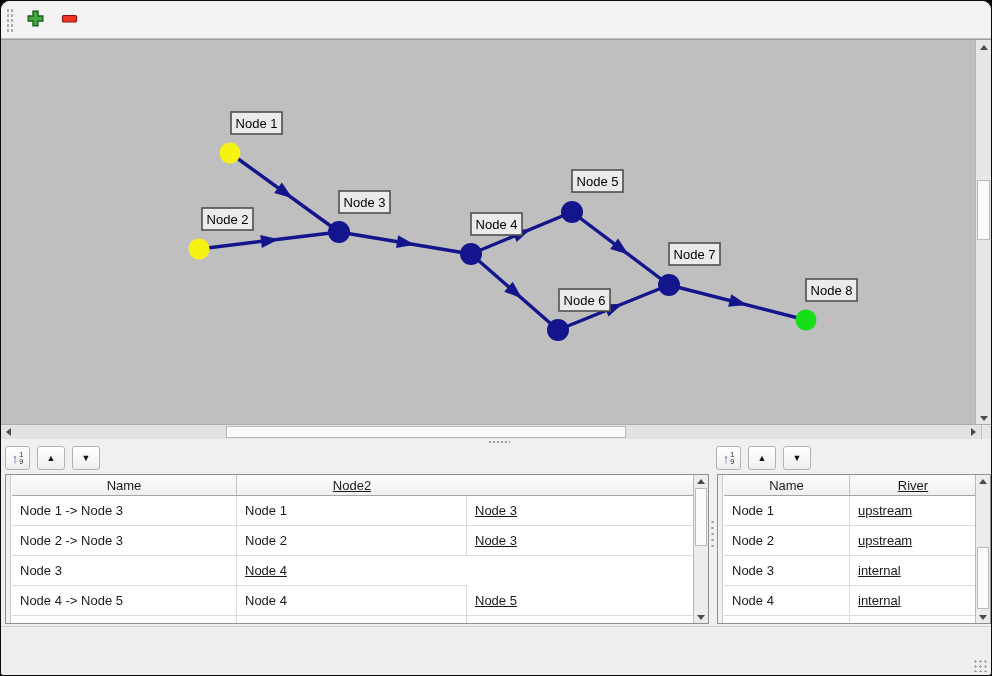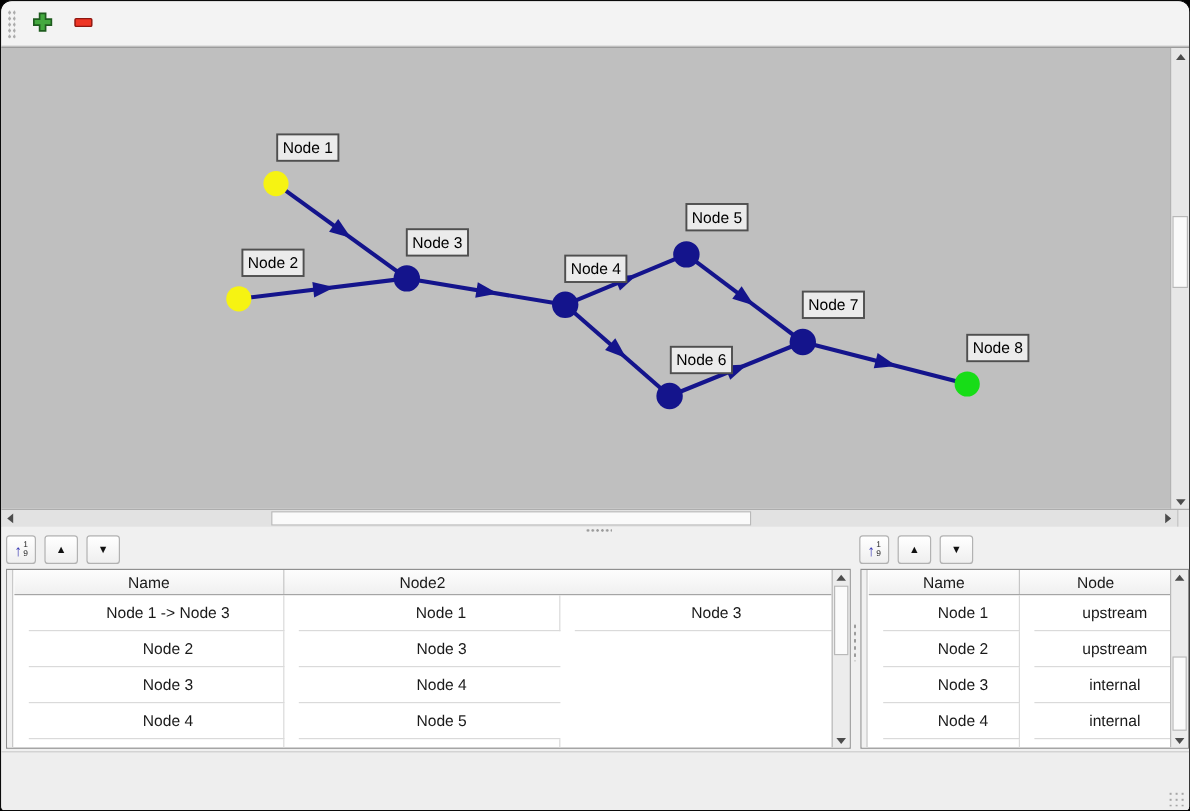--- a/index.html
+++ b/index.html
@@ -65,27 +65,27 @@
   .sort-ic { display:flex; align-items:center; gap:1px; }
   .sort-ic .ar { color:#3a3ab4; font-weight:bold; font-size:13px; line-height:13px; }
   .sort-ic .dg { display:flex; flex-direction:column; font-size:7px; line-height:7px; color:#222; }
 
   
   .tables-row { height:155px; flex:0 0 155px; background:#f0f0f0; position:relative; }
   .tblwrap { position:absolute; top:3px; height:150px; background:#fff; border:1px solid #8f8f8f; overflow:hidden; }
   .tblwrap.links { left:4px; width:704px; } .tblwrap.nodes { left:716px; width:274px; }
   .strip { position:absolute; left:0; top:0; bottom:0; width:5px; background:#f1f1f1; border-right:1px solid #c9c9c9; }
   .tgrid { position:absolute; left:6px; top:0; right:15px; bottom:0; }
-  .trow { display:grid;text-align:center; }
+  .trow { display:grid; }
   .trow.thead { height:21px; background:linear-gradient(#fdfdfd,#f0f0f0); border-bottom:1px solid #a5a5a5; }
   .trow.thead .tcell { display:flex; align-items:center; justify-content:center; border-right:1px solid #c6c6c6; }
   .trow.tdata { height:30px; }
-  .trow.tdata .tcell { line-height:29px; padding-left:20px; border-right:1px solid #dadada;
-    border-bottom:1px solid #dadada; overflow:hidden; white-space:nowrap;margin-left:12px; }
-  .tcell:last-child { border-right:none !important; }
+  .trow.tdata .tcell { line-height:29px; padding-left:8px; border-right:1px solid #dadada;
+    border-bottom:1px solid #dadada; overflow:hidden; white-space:nowrap; }
+  .tcell:last-child { border-right:none !important;text-decoration:underline; }
   .tscroll { position:absolute; right:0; top:0; bottom:0; width:15px; background:#ececec; border-left:1px solid #b9b9b9; }
   .tscroll .thumb { position:absolute; left:1px; right:1px; background:#fbfbfb; border:1px solid #b9b9b9; }
   .tscroll .up { top:0; left:0; right:0; height:12px; } .tscroll .down { bottom:0; left:0; right:0; height:12px; }
   .tbl-split { position:absolute; left:709px; top:48px; width:5px; height:32px;
     background-image:radial-gradient(#9a9a9a 1px, transparent 1.2px); background-size:5px 6px; }
 
   
   .statusbar { flex:1; background:#eeeeee; border-top:1px solid #cccccc; position:relative; }
   .grip { position:absolute; right:4px; bottom:3px; width:14px; height:13px;
     background-image:radial-gradient(#a5a5a5 1px, transparent 1.2px); background-size:5px 5px; }
@@ -229,28 +229,30 @@
           <div class="trow thead" style="grid-template-columns: 225px 230px 228px;">
             <div class="tcell">Name</div>
             <div class="tcell">Node2</div>
           </div>
           <div class="trow tdata" style="grid-template-columns: 225px 230px 228px;">
             <div class="tcell">Node 1 -&gt; Node 3</div>
             <div class="tcell">Node 1</div>
             <div class="tcell">Node 3</div>
           </div>
           <div class="trow tdata" style="grid-template-columns: 225px 230px 228px;">
+            <div class="tcell">Node 2 -&gt; Node 3</div>
             <div class="tcell">Node 2</div>
             <div class="tcell">Node 3</div>
           </div>
           <div class="trow tdata" style="grid-template-columns: 225px 230px 228px;">
             <div class="tcell">Node 3</div>
             <div class="tcell">Node 4</div>
           </div>
           <div class="trow tdata" style="grid-template-columns: 225px 230px 228px;">
+            <div class="tcell">Node 4 -&gt; Node 5</div>
             <div class="tcell">Node 4</div>
             <div class="tcell">Node 5</div>
           </div>
           <div class="trow tdata" style="grid-template-columns: 225px 230px 228px;">
             <div class="tcell"></div>
             <div class="tcell"></div>
             <div class="tcell"></div>
           </div>
         </div>
       <div class="tscroll">
@@ -262,21 +264,21 @@
             <div class="tri t-down"></div>
           </div>
       </div>
     </div>
     <div class="tbl-split"></div>
     <div class="tblwrap nodes">
       <div class="strip"></div>
       <div class="tgrid">
           <div class="trow thead" style="grid-template-columns: 126px 126px;">
             <div class="tcell">Name</div>
-            <div class="tcell">Node</div>
+            <div class="tcell">River</div>
           </div>
           <div class="trow tdata" style="grid-template-columns: 126px 126px;">
             <div class="tcell">Node 1</div>
             <div class="tcell">upstream</div>
           </div>
           <div class="trow tdata" style="grid-template-columns: 126px 126px;">
             <div class="tcell">Node 2</div>
             <div class="tcell">upstream</div>
           </div>
           <div class="trow tdata" style="grid-template-columns: 126px 126px;">

